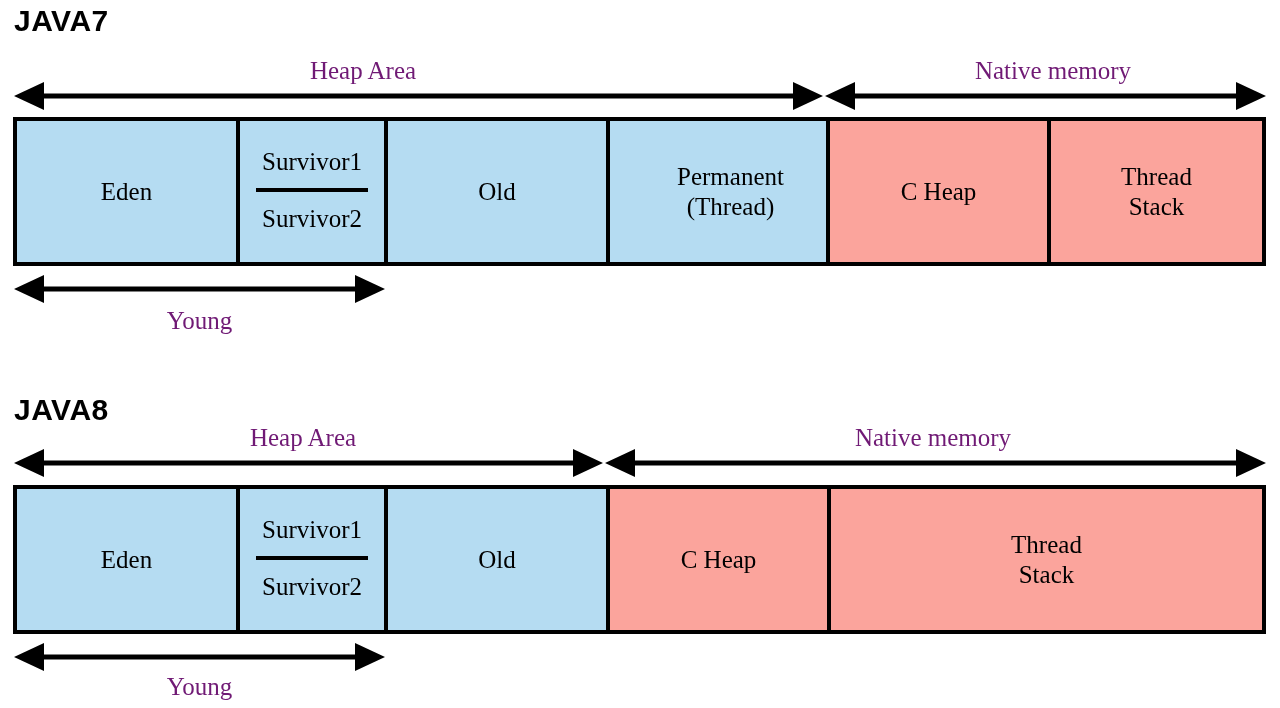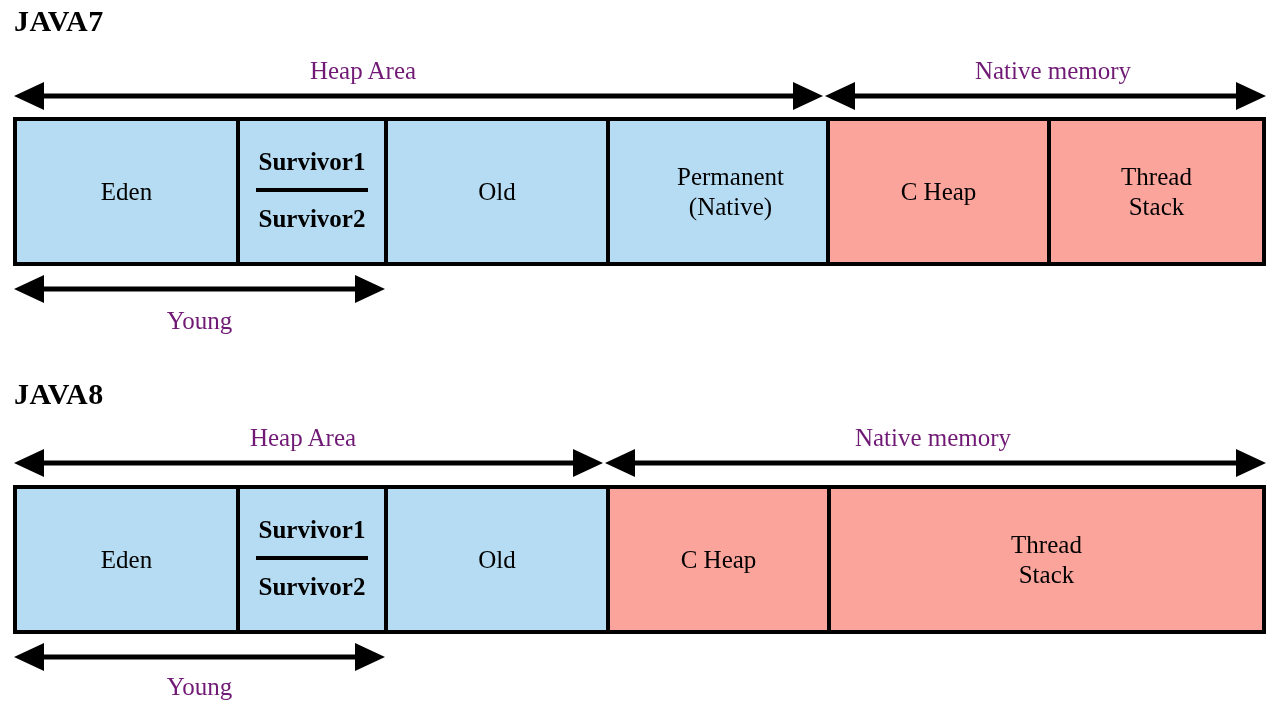--- a/index.html
+++ b/index.html
@@ -18,31 +18,31 @@
   .diagram {
     position: absolute;
     left: 0; top: 0;
     width: 1280px;
     height: 708px;
   }
 
   
   .section-title {
     position: absolute;
-    font-family: Liberation Serif, serif;
+    font-family: Liberation Sans, sans-serif;
     font-weight: bold;
     font-size: 30px;
     line-height: 32px;
     color: #000000;
     letter-spacing: 0.5px;
     white-space: nowrap;
     text-align: right;
   }
   #title-java7 { left: 14px; top: 5px; }
-  #title-java8 { left: 14px; top: 378px; }
+  #title-java8 { left: 14px; top: 394px; }
 
   
   .span-label {
     position: absolute;
     font-family: "Liberation Serif", "DejaVu Serif", serif;
     font-size: 25px;
     line-height: 28px;
     color: #701a75;
     text-align: center;
     white-space: nowrap;
@@ -82,21 +82,20 @@
     border-right: 4px solid #000000;
   }
   .cell:last-child { border-right: none; text-align: center; }
   .cell.blue { background: #b5dcf2; }
   .cell.pink { background: #fba49c; }
 
   
   .cell.split {
     flex-direction: column;
     padding: 16px;
-    font-weight: bold;
   }
   .subcell {
     box-sizing: border-box;
     flex: 1 1 50%;
     display: flex;
     align-items: center;
     justify-content: center;
     font-family: "Liberation Serif", "DejaVu Serif", serif;
     font-size: 25px;
     line-height: 28px;
@@ -146,21 +145,21 @@
       </div>
     </div>
 
     <div class="cell blue" style="width: 222px;">
       <span class="cell-label">Old</span>
     </div>
 
     <div class="cell blue" style="width: 220px; padding-left: 25px;">
       <span class="cell-label">
         <span class="line">Permanent</span>
-        <span class="line">(Native)</span>
+        <span class="line">(Thread)</span>
       </span>
     </div>
 
     <div class="cell pink" style="width: 221px;">
       <span class="cell-label">C Heap</span>
     </div>
 
     <div class="cell pink" style="flex: 1 1 auto;">
       <span class="cell-label">
         <span class="line">Thread</span>

